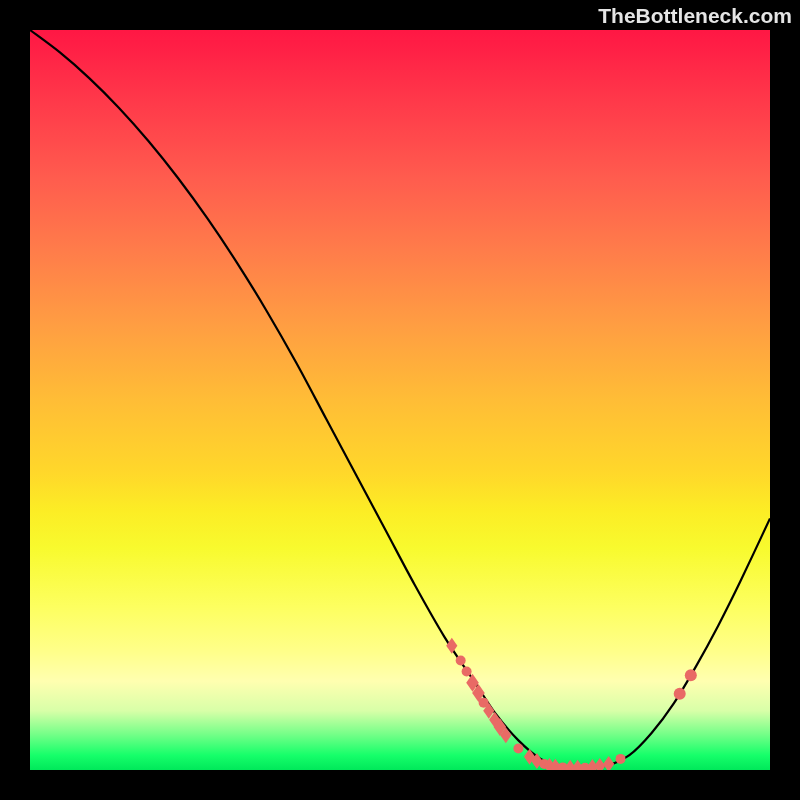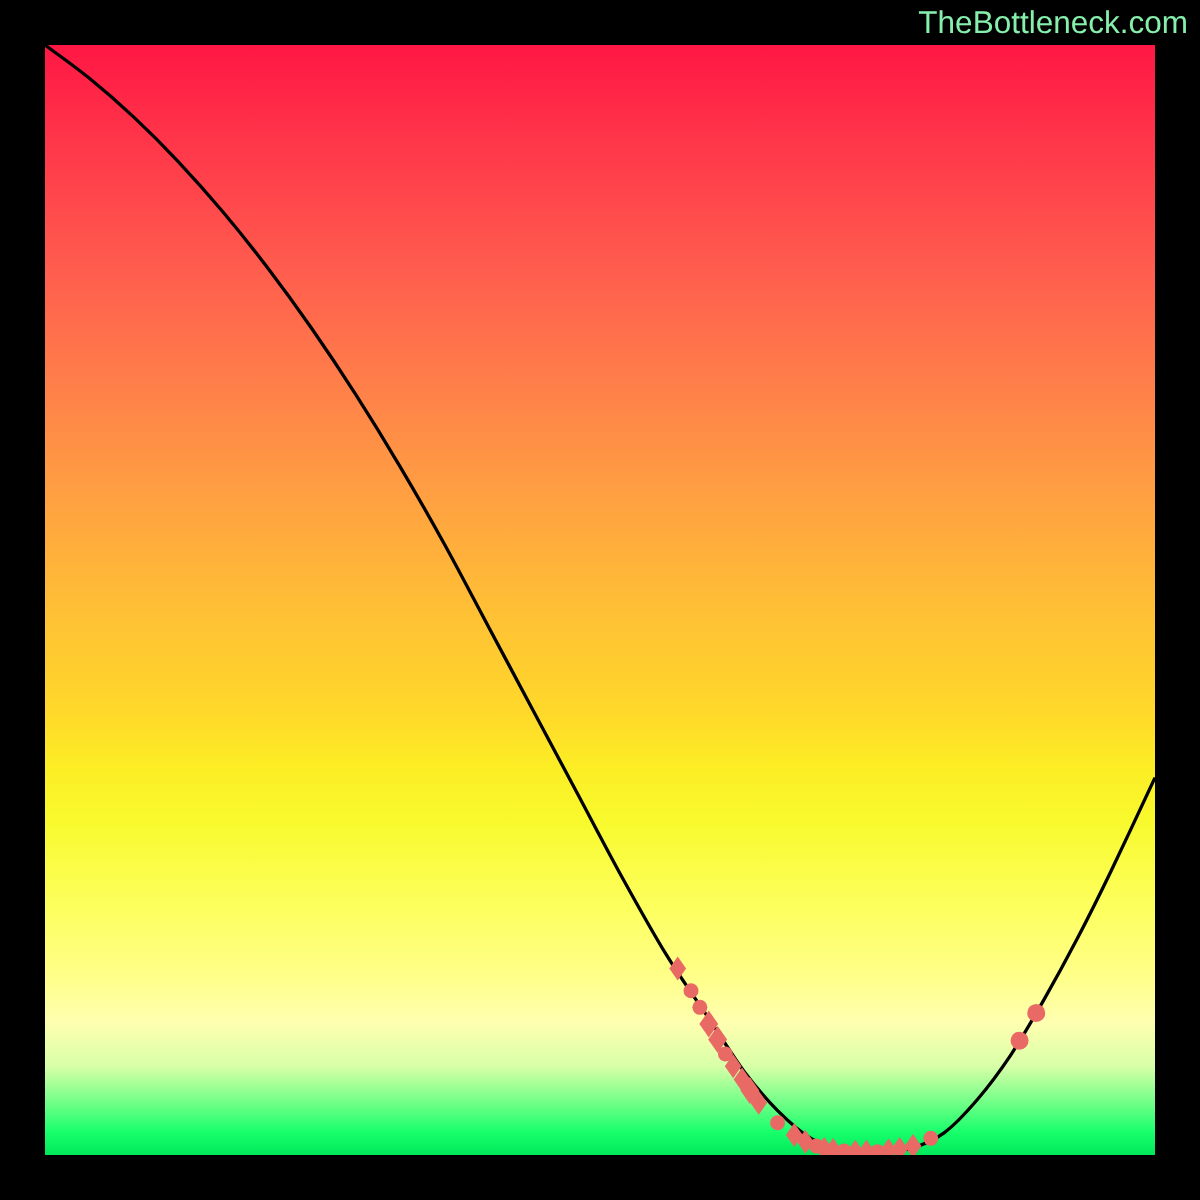--- a/index.html
+++ b/index.html
@@ -8,23 +8,23 @@
     height: 800px;
     background: #000;
     font-family: Arial, sans-serif;
     position: relative;
     overflow: hidden;
   }
   .watermark {
     position: absolute;
     top: 4px;
     right: 8px;
-    color: #86efac;
+    color: #e5e5e5;
     font-size: 21px;
-    font-weight: normal;
+    font-weight: bold;
     z-index: 10;
   }
   .plot-area {
     position: absolute;
     left: 30px;
     top: 30px;
     width: 740px;
     height: 740px;
     overflow: hidden;
   }

